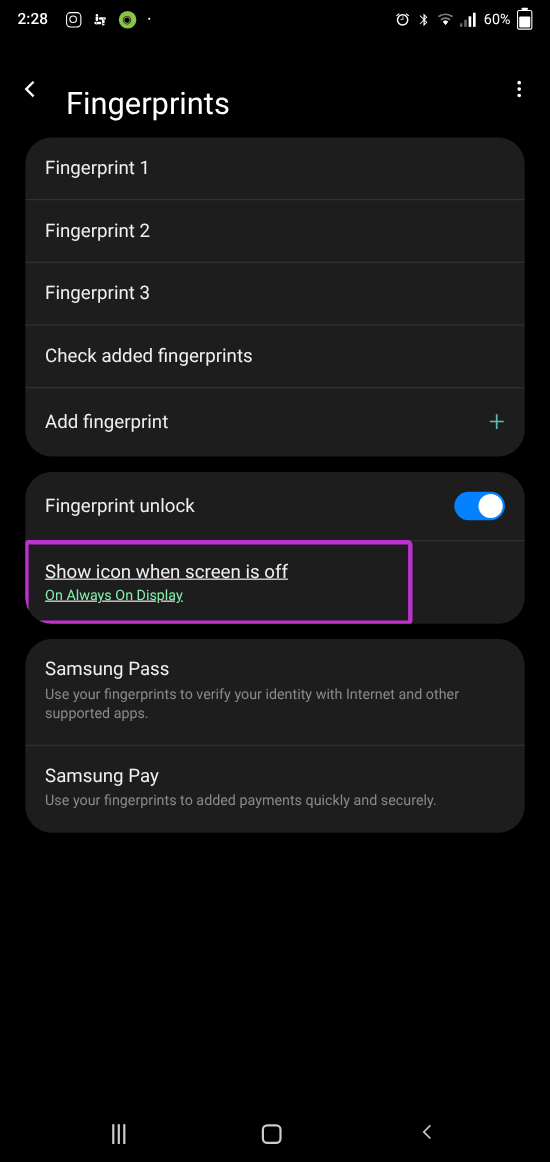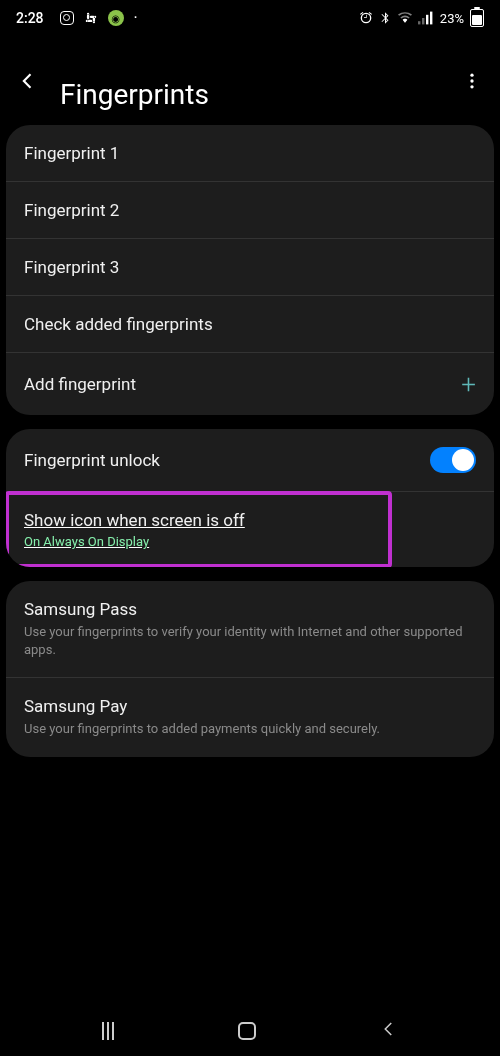--- a/index.html
+++ b/index.html
@@ -37,21 +37,21 @@
     .header {
       display: flex;
       align-items: center;
       padding: 14px 16px;
       gap: 20px;
     }
     .back-btn { width: 24px; height: 24px; display: flex; align-items: center; justify-content: center; }
     .header-title { font-size: 28px; font-weight: 400; flex: 1; margin-top: 28px; }
     .more-btn { width: 24px; height: 24px; display: flex; align-items: center; justify-content: center; }
 
-    .content { padding: 0 6px; border-radius: 27px; }
+    .content { padding: 0 23px; border-radius: 27px; }
     .card {
       background: #1d1d1d;
       border-radius: 24px;
       margin-bottom: 14px;
       overflow: hidden;
     }
     .item {
       padding: 18px 18px;
       border-bottom: 1px solid #333;
       position: relative;
@@ -141,21 +141,21 @@
         </svg>
     </span>
     <span class="status-icon">
       <svg width="16" height="14" viewBox="0 0 20 16">
           <rect fill="#fff" opacity="0.4" x="0" y="12" width="3" height="4"></rect>
           <rect fill="#fff" opacity="0.4" x="5" y="8" width="3" height="8"></rect>
           <rect fill="#fff" x="10" y="4" width="3" height="12"></rect>
           <rect fill="#fff" x="15" y="0" width="3" height="16"></rect>
         </svg>
     </span>
-    <span class="battery-pct">23%</span>
+    <span class="battery-pct">60%</span>
     <span class="status-icon">
         <span class="battery-icon"></span>
       </span>
   </div>
 </div>
 
 <div class="header">
   <div class="back-btn">
     <svg width="20" height="20" viewBox="0 0 24 24">
         <path fill="none" stroke="#fff" stroke-width="2.5" d="M15 4l-8 8 8 8"></path>

